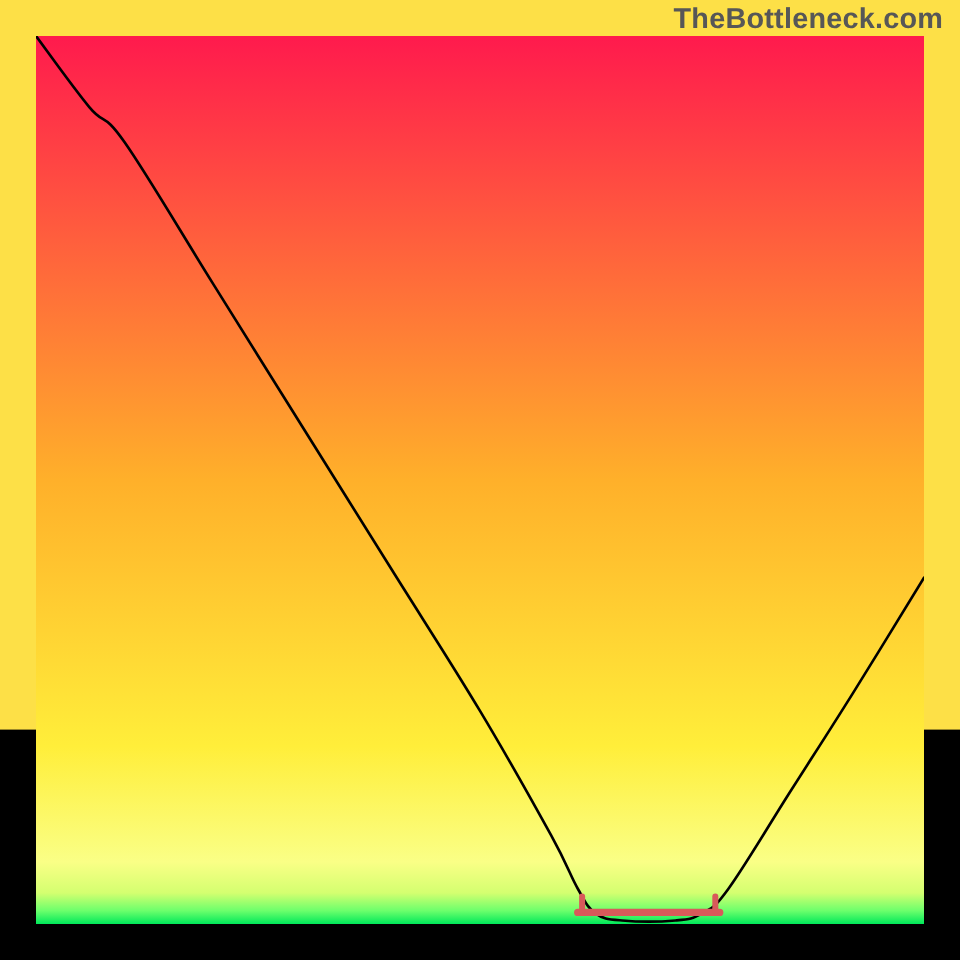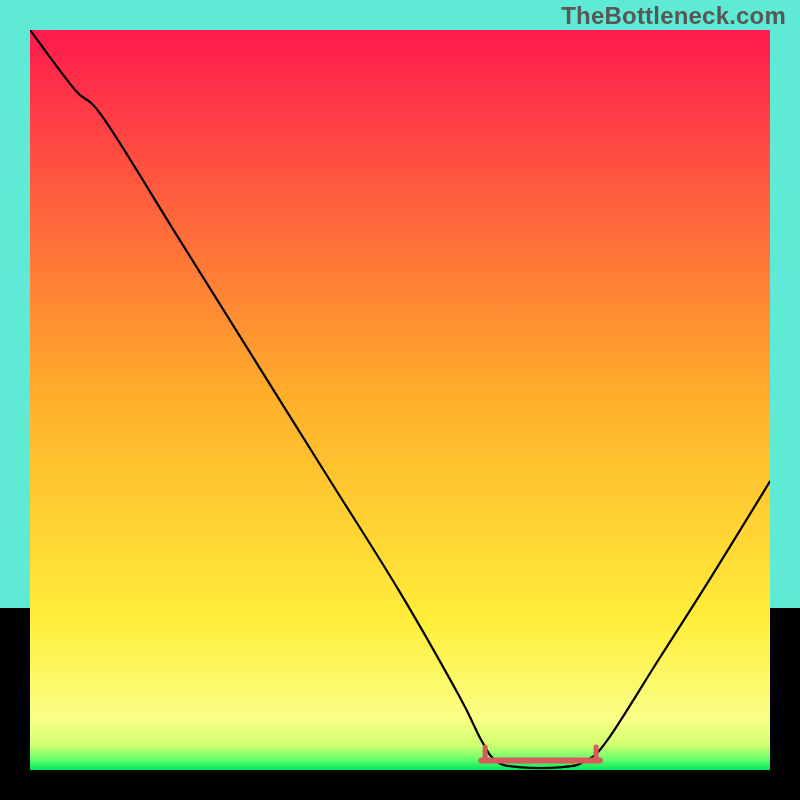--- a/index.html
+++ b/index.html
@@ -1,21 +1,21 @@
 <!DOCTYPE html>
 <html><head>
 <meta charset="utf-8">
 <style>
   * { margin: 0; padding: 0; box-sizing: border-box; }
   html, body { width: 800px; height: 800px; overflow: hidden; background: #000; }
   .frame {
     position: relative;
     width: 800px;
     height: 608px;
-    background: #5eead4;
+    background: #fde047;
   }
   .watermark {
     position: absolute;
     top: 2px;
     right: 14px;
     font-family: Arial, Helvetica, sans-serif;
     font-size: 24px;
     font-weight: 600;
     color: #575757;
     letter-spacing: 0.2px;

